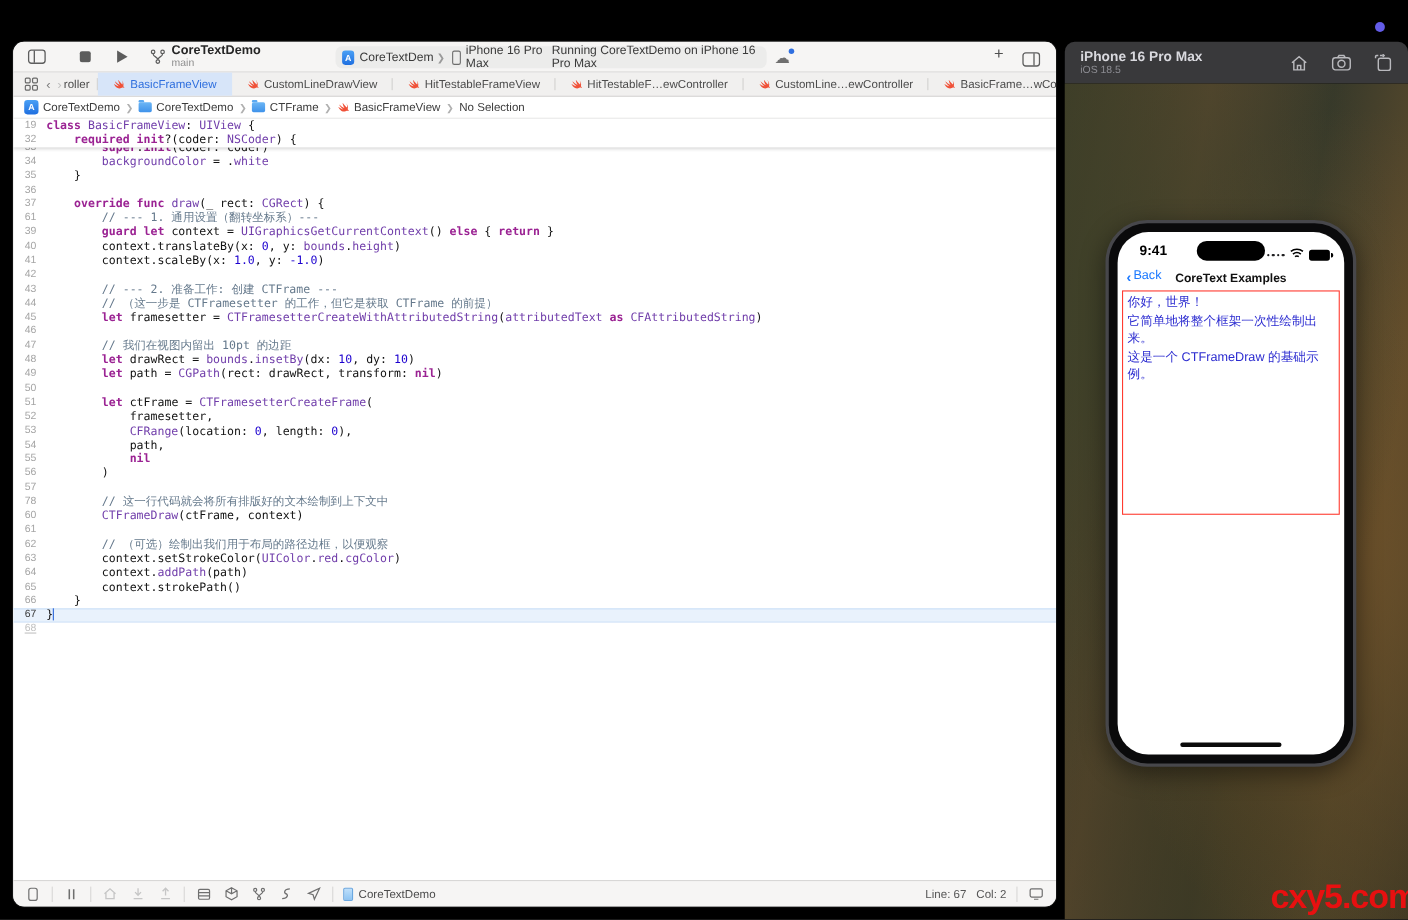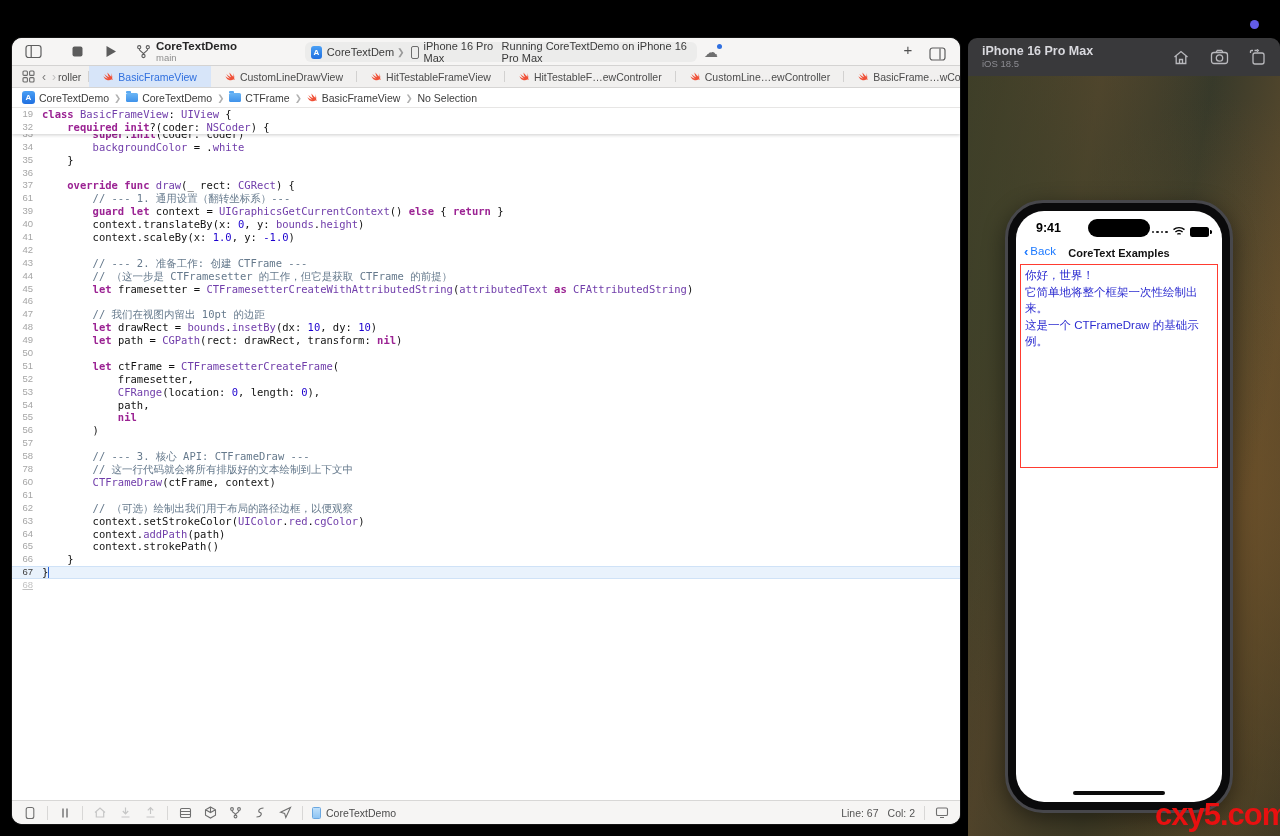--- a/index.html
+++ b/index.html
@@ -95,21 +95,21 @@
   .sim-ics { margin-left:auto; display:flex; gap:20px; }
   .sim-ic svg { display:block; }
 
   #sim-body { position:absolute; left:968px; top:76px; width:312px; height:760px; overflow:hidden;
     background:
       radial-gradient(140% 90% at 15% 30%, rgba(60,64,40,0.85), rgba(0,0,0,0) 60%),
       radial-gradient(120% 80% at 85% 55%, rgba(112,82,42,0.8), rgba(0,0,0,0) 65%),
       radial-gradient(130% 90% at 55% 85%, rgba(64,58,34,0.9), rgba(0,0,0,0) 70%),
       linear-gradient(100deg, #3f3d28 0%, #57472e 30%, #37392a 55%, #5d4c2d 80%, #3b3524 100%); }
 
-  #phone { position:absolute; left:37px; top:124px; width:228px; height:613px; background:#0a0a0b;
+  #phone { position:absolute; left:37px; top:124px; width:228px; height:497px; background:#0a0a0b;
     border:3px solid #47474b; border-radius:38px; box-shadow:0 6px 22px rgba(0,0,0,0.45); }
   #phone-screen { position:absolute; left:8px; top:8px; right:8px; bottom:8px; background:#fff;
     border-radius:28px; overflow:hidden; }
 
   .ph-status { position:absolute; left:0; right:0; top:8px; height:20px; }
   .ph-time { position:absolute; left:20px; top:2px; font-size:12.5px; font-weight:bold; color:#000; }
   .island { position:absolute; left:50%; transform:translateX(-50%); top:0px; width:62px; height:18px;
     background:#000; border-radius:10px; }
   .ph-sbics { position:absolute; right:13px; top:4px; display:flex; align-items:center; gap:4px; }
   .cell-dots { display:flex; gap:2px; align-items:center; }
@@ -326,21 +326,20 @@
           <div class="crow"><span class="ln">48</span><span class="ctext"><span class="tk-p">        </span><span class="tk-k">let </span><span class="tk-p">drawRect = </span><span class="tk-t">bounds</span><span class="tk-p">.</span><span class="tk-t">insetBy</span><span class="tk-p">(dx: </span><span class="tk-n">10</span><span class="tk-p">, dy: </span><span class="tk-n">10</span><span class="tk-p">)</span></span></div>
           <div class="crow"><span class="ln">49</span><span class="ctext"><span class="tk-p">        </span><span class="tk-k">let </span><span class="tk-p">path = </span><span class="tk-t">CGPath</span><span class="tk-p">(rect: drawRect, transform: </span><span class="tk-k">nil</span><span class="tk-p">)</span></span></div>
           <div class="crow"><span class="ln">50</span><span class="ctext"></span></div>
           <div class="crow"><span class="ln">51</span><span class="ctext"><span class="tk-p">        </span><span class="tk-k">let </span><span class="tk-p">ctFrame = </span><span class="tk-t">CTFramesetterCreateFrame</span><span class="tk-p">(</span></span></div>
           <div class="crow"><span class="ln">52</span><span class="ctext"><span class="tk-p">            framesetter,</span></span></div>
           <div class="crow"><span class="ln">53</span><span class="ctext"><span class="tk-p">            </span><span class="tk-t">CFRange</span><span class="tk-p">(location: </span><span class="tk-n">0</span><span class="tk-p">, length: </span><span class="tk-n">0</span><span class="tk-p">),</span></span></div>
           <div class="crow"><span class="ln">54</span><span class="ctext"><span class="tk-p">            path,</span></span></div>
           <div class="crow"><span class="ln">55</span><span class="ctext"><span class="tk-p">            </span><span class="tk-k">nil</span></span></div>
           <div class="crow"><span class="ln">56</span><span class="ctext"><span class="tk-p">        )</span></span></div>
           <div class="crow"><span class="ln">57</span><span class="ctext"></span></div>
-          <div class="crow"><span class="ln">58</span><span class="ctext"><span class="tk-c">        // --- 3. 核心 API: CTFrameDraw ---</span></span></div>
           <div class="crow"><span class="ln">78</span><span class="ctext"><span class="tk-c">        // 这一行代码就会将所有排版好的文本绘制到上下文中</span></span></div>
           <div class="crow"><span class="ln">60</span><span class="ctext"><span class="tk-p">        </span><span class="tk-t">CTFrameDraw</span><span class="tk-p">(ctFrame, context)</span></span></div>
           <div class="crow"><span class="ln">61</span><span class="ctext"></span></div>
           <div class="crow"><span class="ln">62</span><span class="ctext"><span class="tk-c">        // （可选）绘制出我们用于布局的路径边框，以便观察</span></span></div>
           <div class="crow"><span class="ln">63</span><span class="ctext"><span class="tk-p">        context.setStrokeColor(</span><span class="tk-t">UIColor</span><span class="tk-p">.</span><span class="tk-t">red</span><span class="tk-p">.</span><span class="tk-t">cgColor</span><span class="tk-p">)</span></span></div>
           <div class="crow"><span class="ln">64</span><span class="ctext"><span class="tk-p">        context.</span><span class="tk-t">addPath</span><span class="tk-p">(path)</span></span></div>
           <div class="crow"><span class="ln">65</span><span class="ctext"><span class="tk-p">        context.strokePath()</span></span></div>
           <div class="crow"><span class="ln">66</span><span class="ctext"><span class="tk-p">    }</span></span></div>
           <div class="crow current"><span class="ln">67</span><span class="ctext"><span class="tk-p">}</span><span class="caret"></span></span></div>
           <div class="crow dim"><span class="ln">68</span><span class="ctext"></span></div>

